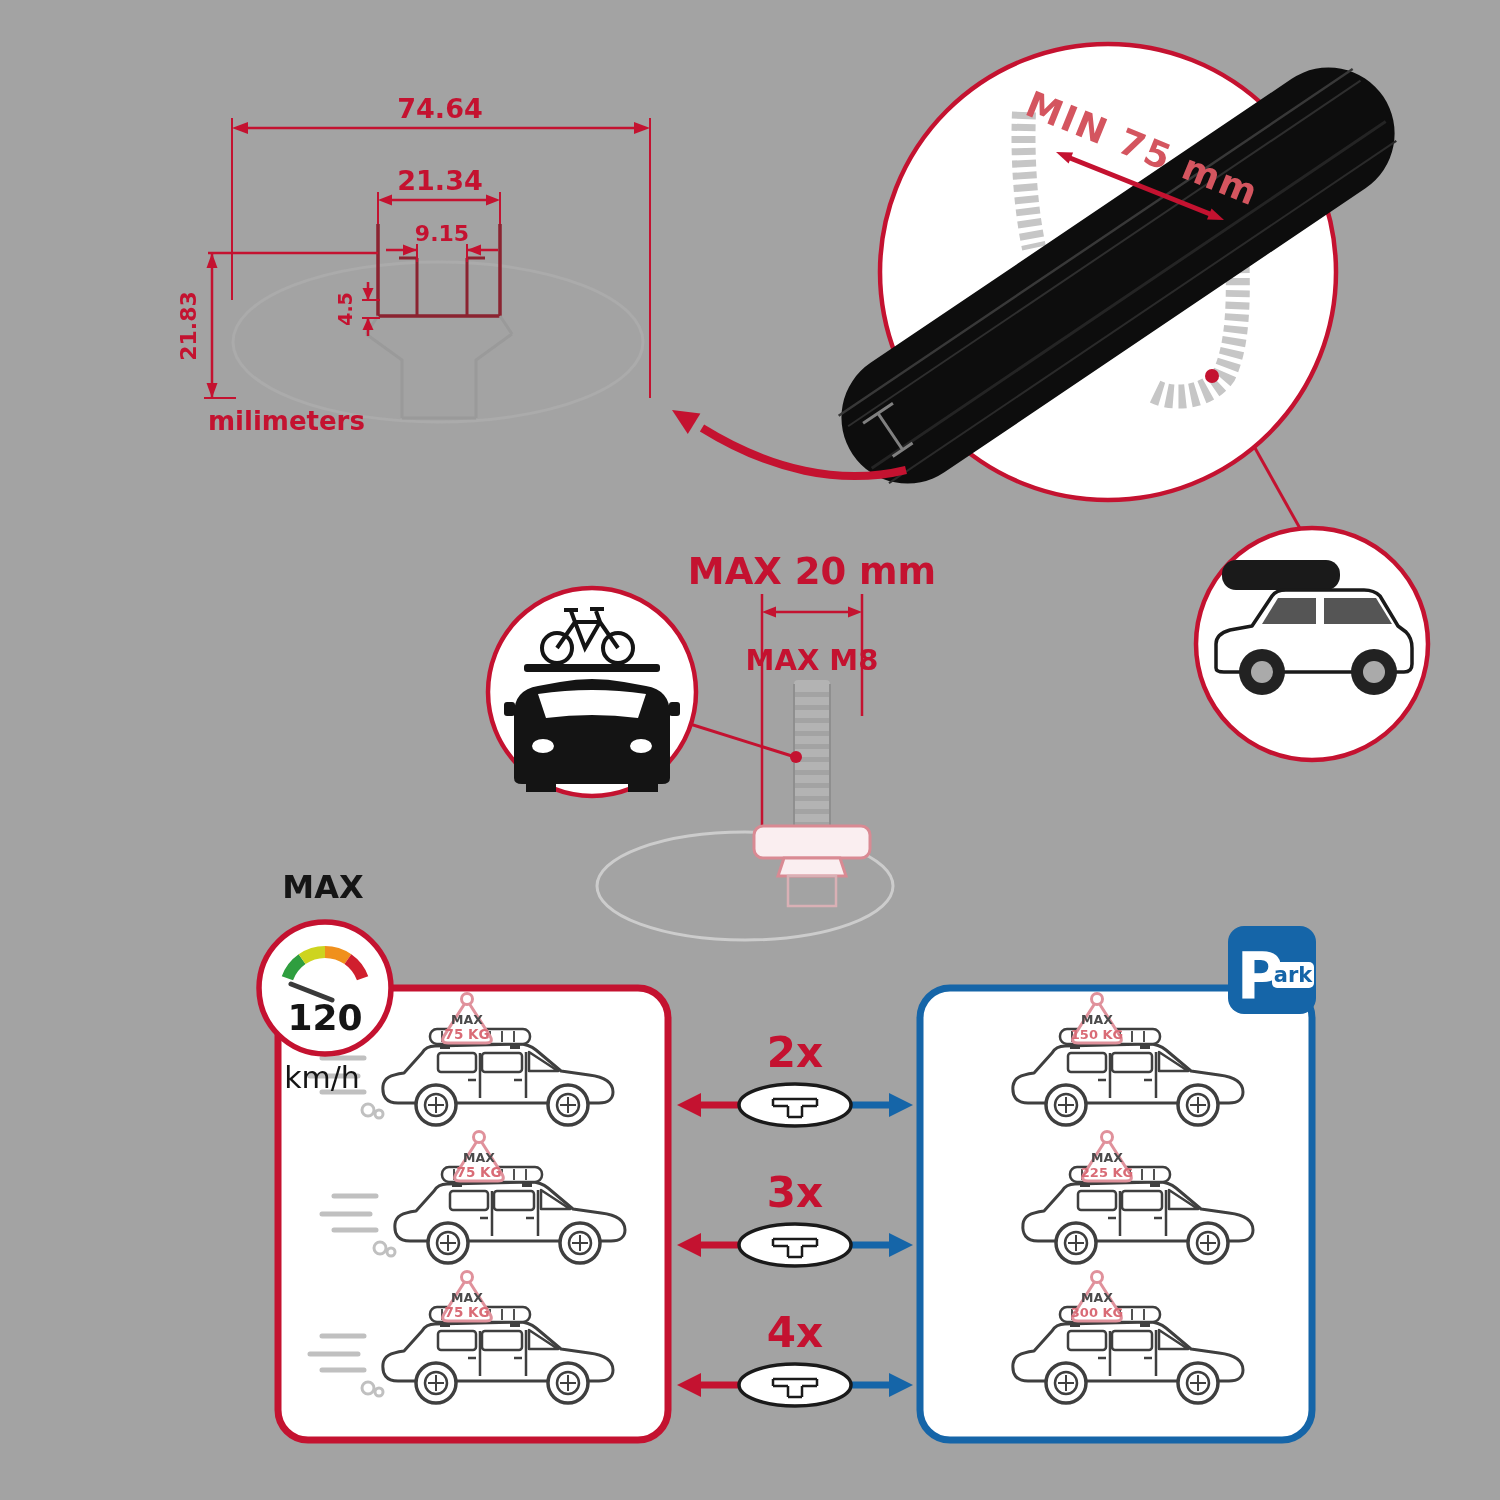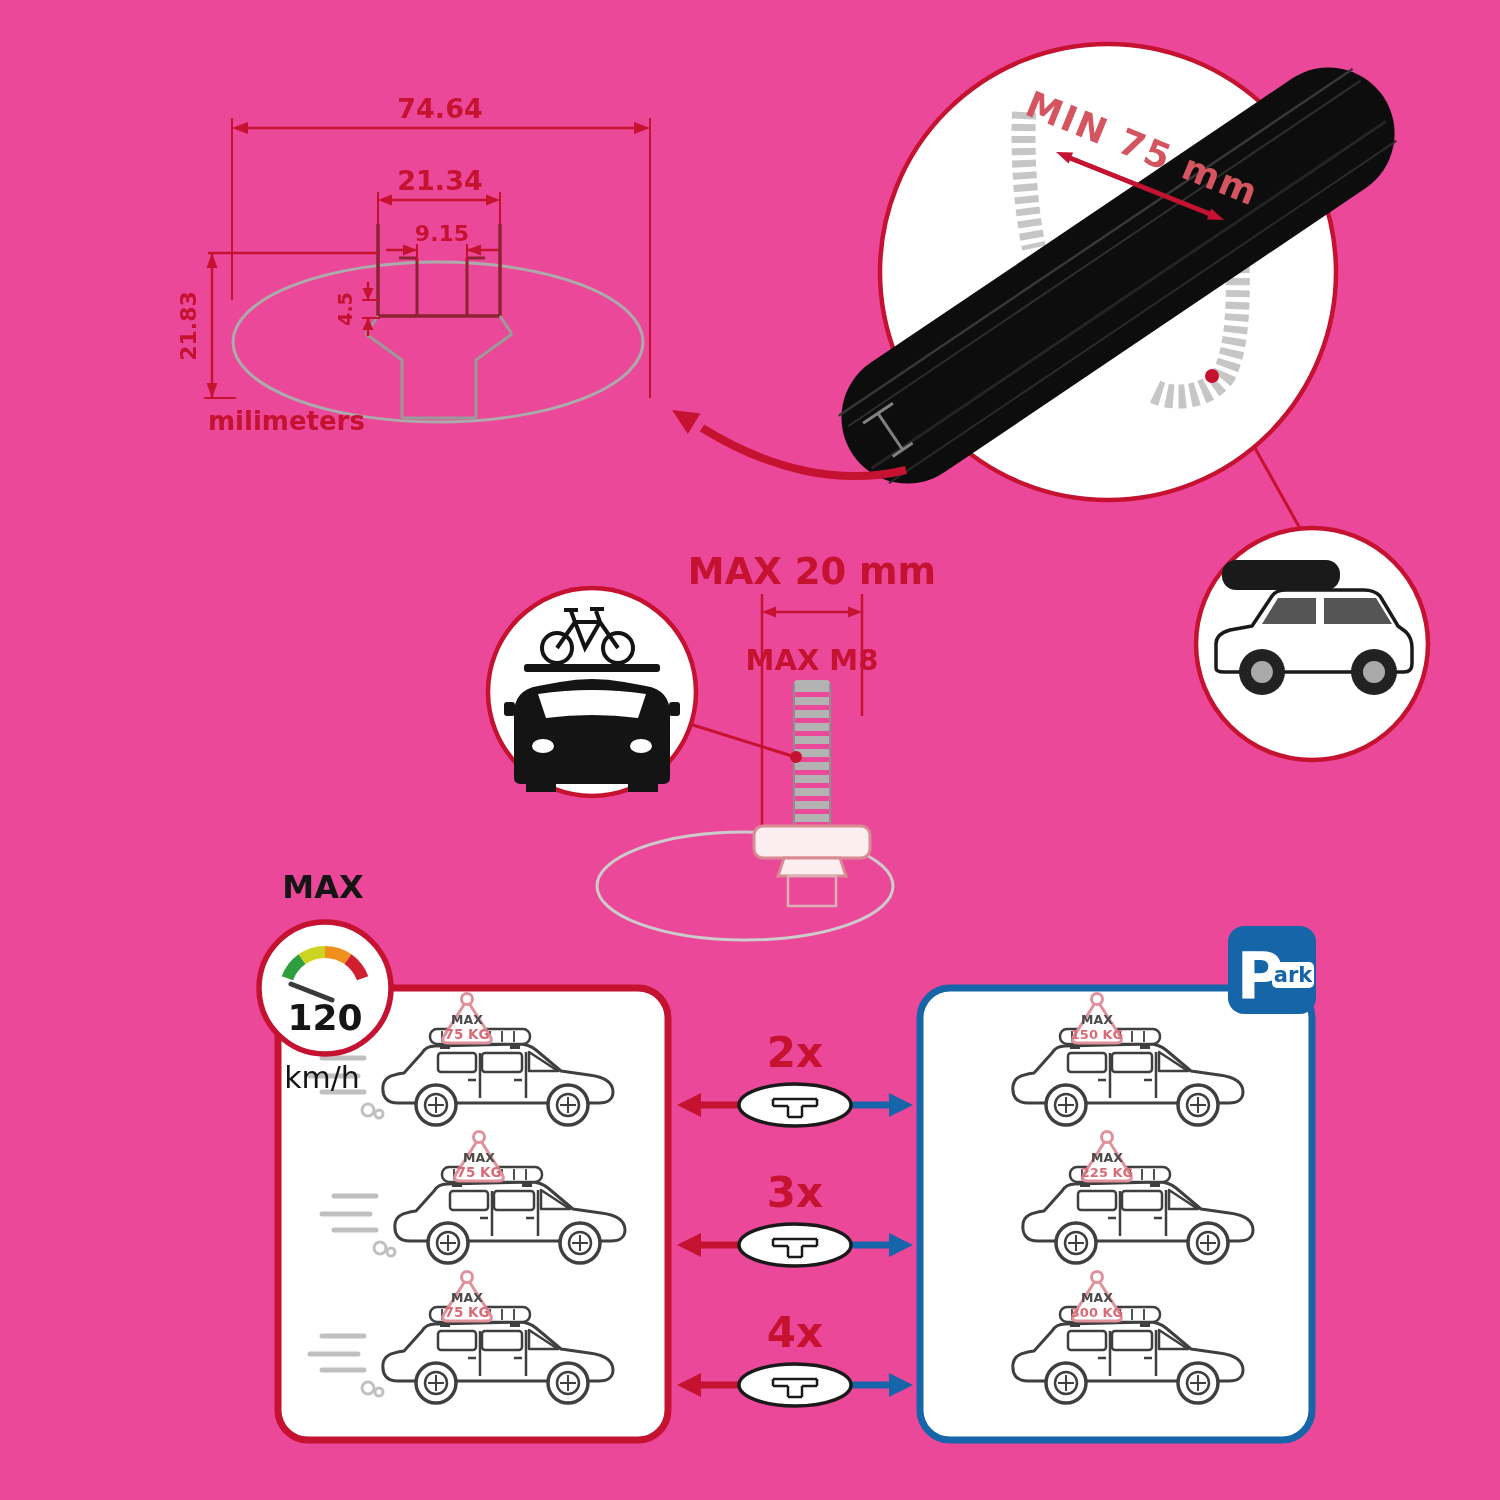--- a/index.html
+++ b/index.html
@@ -1,16 +1,16 @@
 <!DOCTYPE html>
 <html><head>
 <meta charset="utf-8">
 <style>
   html,body{margin:0;padding:0;background:#ffffff;}
-  #canvas{position:relative;width:1500px;height:1500px;background:#ec4899;overflow:hidden;}
+  #canvas{position:relative;width:1500px;height:1500px;background:#a3a3a3;overflow:hidden;}
   svg text{font-family:"DejaVu Sans", sans-serif;}
   .dim-text{fill:#c41230;font-size:27px;font-weight:bold;}
   .dim-small{fill:#c41230;font-size:22px;font-weight:bold;}
   .red-label{fill:#c41230;font-weight:bold;}
   .pink-label{fill:#d4555f;}
 </style>
 </head>
 <body>
 
 <div id="canvas">

